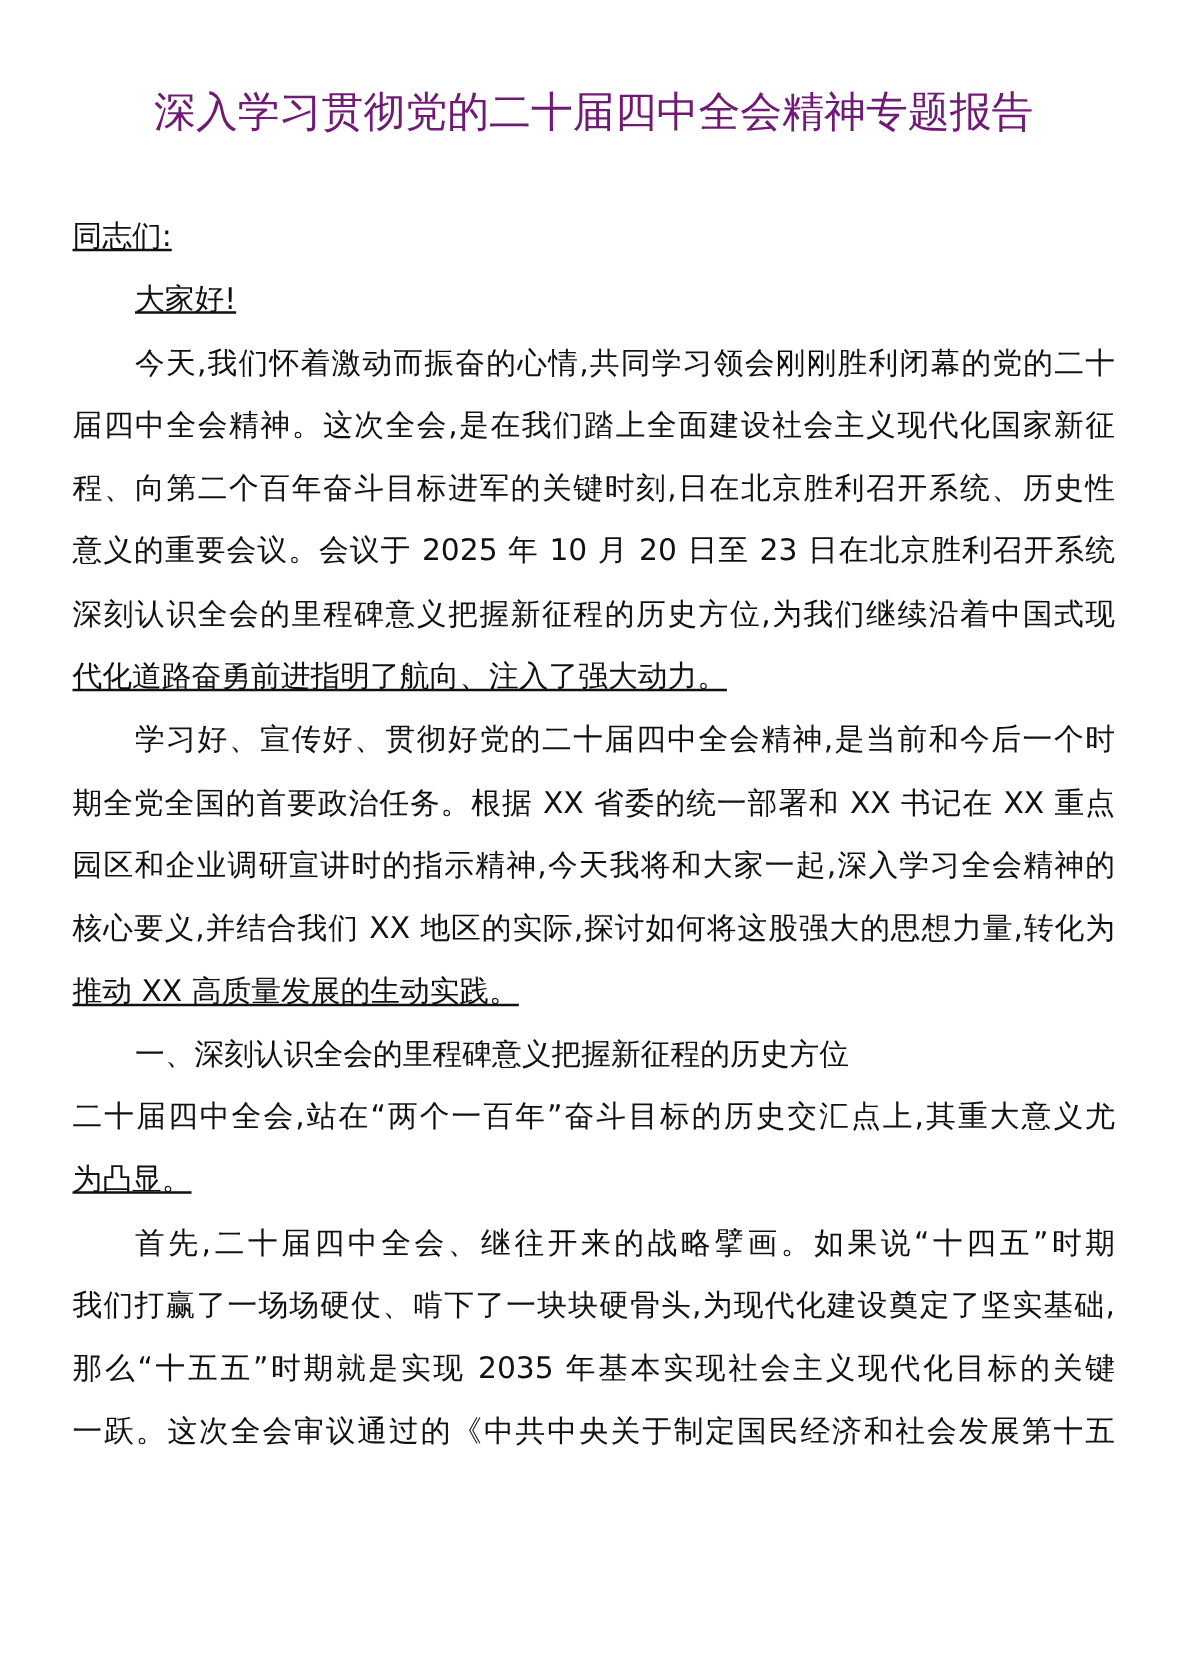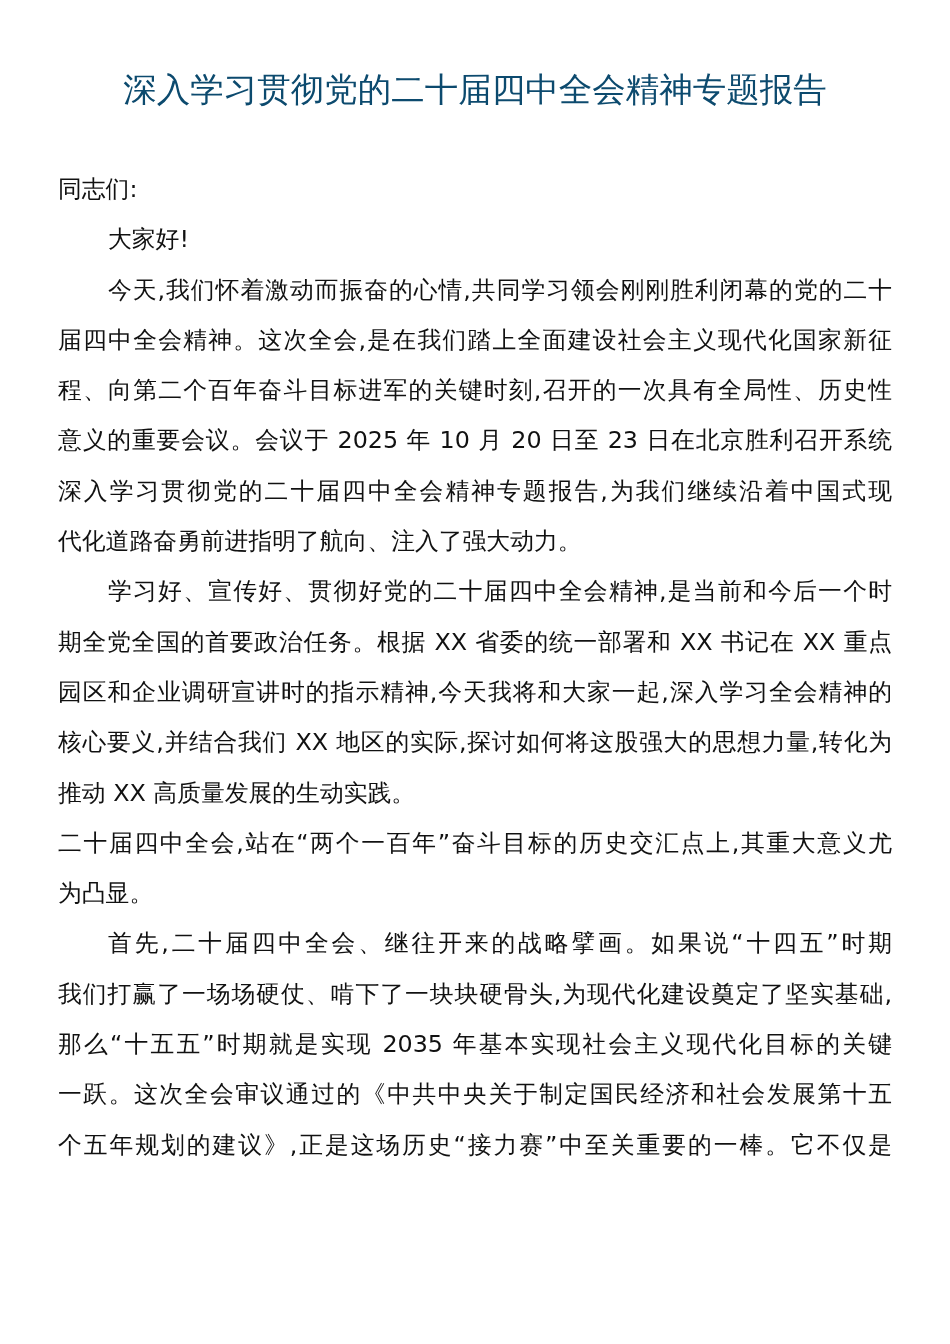--- a/index.html
+++ b/index.html
@@ -26,21 +26,21 @@
     .doc-title {
       position: absolute;
       left: 0;
       width: 950px;
       top: 66px;
       text-align: center;
       font-size: 33.5px;
       line-height: 48px;
       letter-spacing: 0px;
       white-space: nowrap;
-      color: #0c4a6e;
+      color: #701a75;
     }
     .body-text {
       position: absolute;
       left: 58px;
       top: 164px;
       width: 834px;
     }
     .line {
       height: 50.3px;
       line-height: 50.3px;
@@ -48,51 +48,52 @@
       white-space: nowrap;
       text-align: justify;
       text-align-last: justify;
       color: #111111;
     }
     .line.indent {
       padding-left: 50px;
     }
     .line.last {
       text-align-last: left;
+      text-decoration: underline;
     }
     .line.heading {
       text-align-last: left;
     }
   </style>
 </head>
 <body>
 
 <div class="page">
   <div class="doc-title">深入学习贯彻党的二十届四中全会精神专题报告</div>
 
   <div class="body-text">
     <div class="line last">同志们:</div>
     <div class="line indent last">大家好!</div>
 
     <div class="line indent">今天,我们怀着激动而振奋的心情,共同学习领会刚刚胜利闭幕的党的二十</div>
     <div class="line">届四中全会精神。这次全会,是在我们踏上全面建设社会主义现代化国家新征</div>
-    <div class="line">程、向第二个百年奋斗目标进军的关键时刻,召开的一次具有全局性、历史性</div>
+    <div class="line">程、向第二个百年奋斗目标进军的关键时刻,日在北京胜利召开系统、历史性</div>
     <div class="line">意义的重要会议。会议于 2025 年 10 月 20 日至 23 日在北京胜利召开系统</div>
-    <div class="line">深入学习贯彻党的二十届四中全会精神专题报告,为我们继续沿着中国式现</div>
+    <div class="line">深刻认识全会的里程碑意义把握新征程的历史方位,为我们继续沿着中国式现</div>
     <div class="line last">代化道路奋勇前进指明了航向、注入了强大动力。</div>
 
     <div class="line indent">学习好、宣传好、贯彻好党的二十届四中全会精神,是当前和今后一个时</div>
     <div class="line">期全党全国的首要政治任务。根据 XX 省委的统一部署和 XX 书记在 XX 重点</div>
     <div class="line">园区和企业调研宣讲时的指示精神,今天我将和大家一起,深入学习全会精神的</div>
     <div class="line">核心要义,并结合我们 XX 地区的实际,探讨如何将这股强大的思想力量,转化为</div>
     <div class="line last">推动 XX 高质量发展的生动实践。</div>
 
+    <div class="line indent heading">一、深刻认识全会的里程碑意义把握新征程的历史方位</div>
 
     <div class="line">二十届四中全会,站在“两个一百年”奋斗目标的历史交汇点上,其重大意义尤</div>
     <div class="line last">为凸显。</div>
 
     <div class="line indent">首先,二十届四中全会、继往开来的战略擘画。如果说“十四五”时期</div>
     <div class="line">我们打赢了一场场硬仗、啃下了一块块硬骨头,为现代化建设奠定了坚实基础,</div>
     <div class="line">那么“十五五”时期就是实现 2035 年基本实现社会主义现代化目标的关键</div>
     <div class="line">一跃。这次全会审议通过的《中共中央关于制定国民经济和社会发展第十五</div>
-    <div class="line">个五年规划的建议》,正是这场历史“接力赛”中至关重要的一棒。它不仅是</div>
   </div>
 </div>
 
 </body></html>

